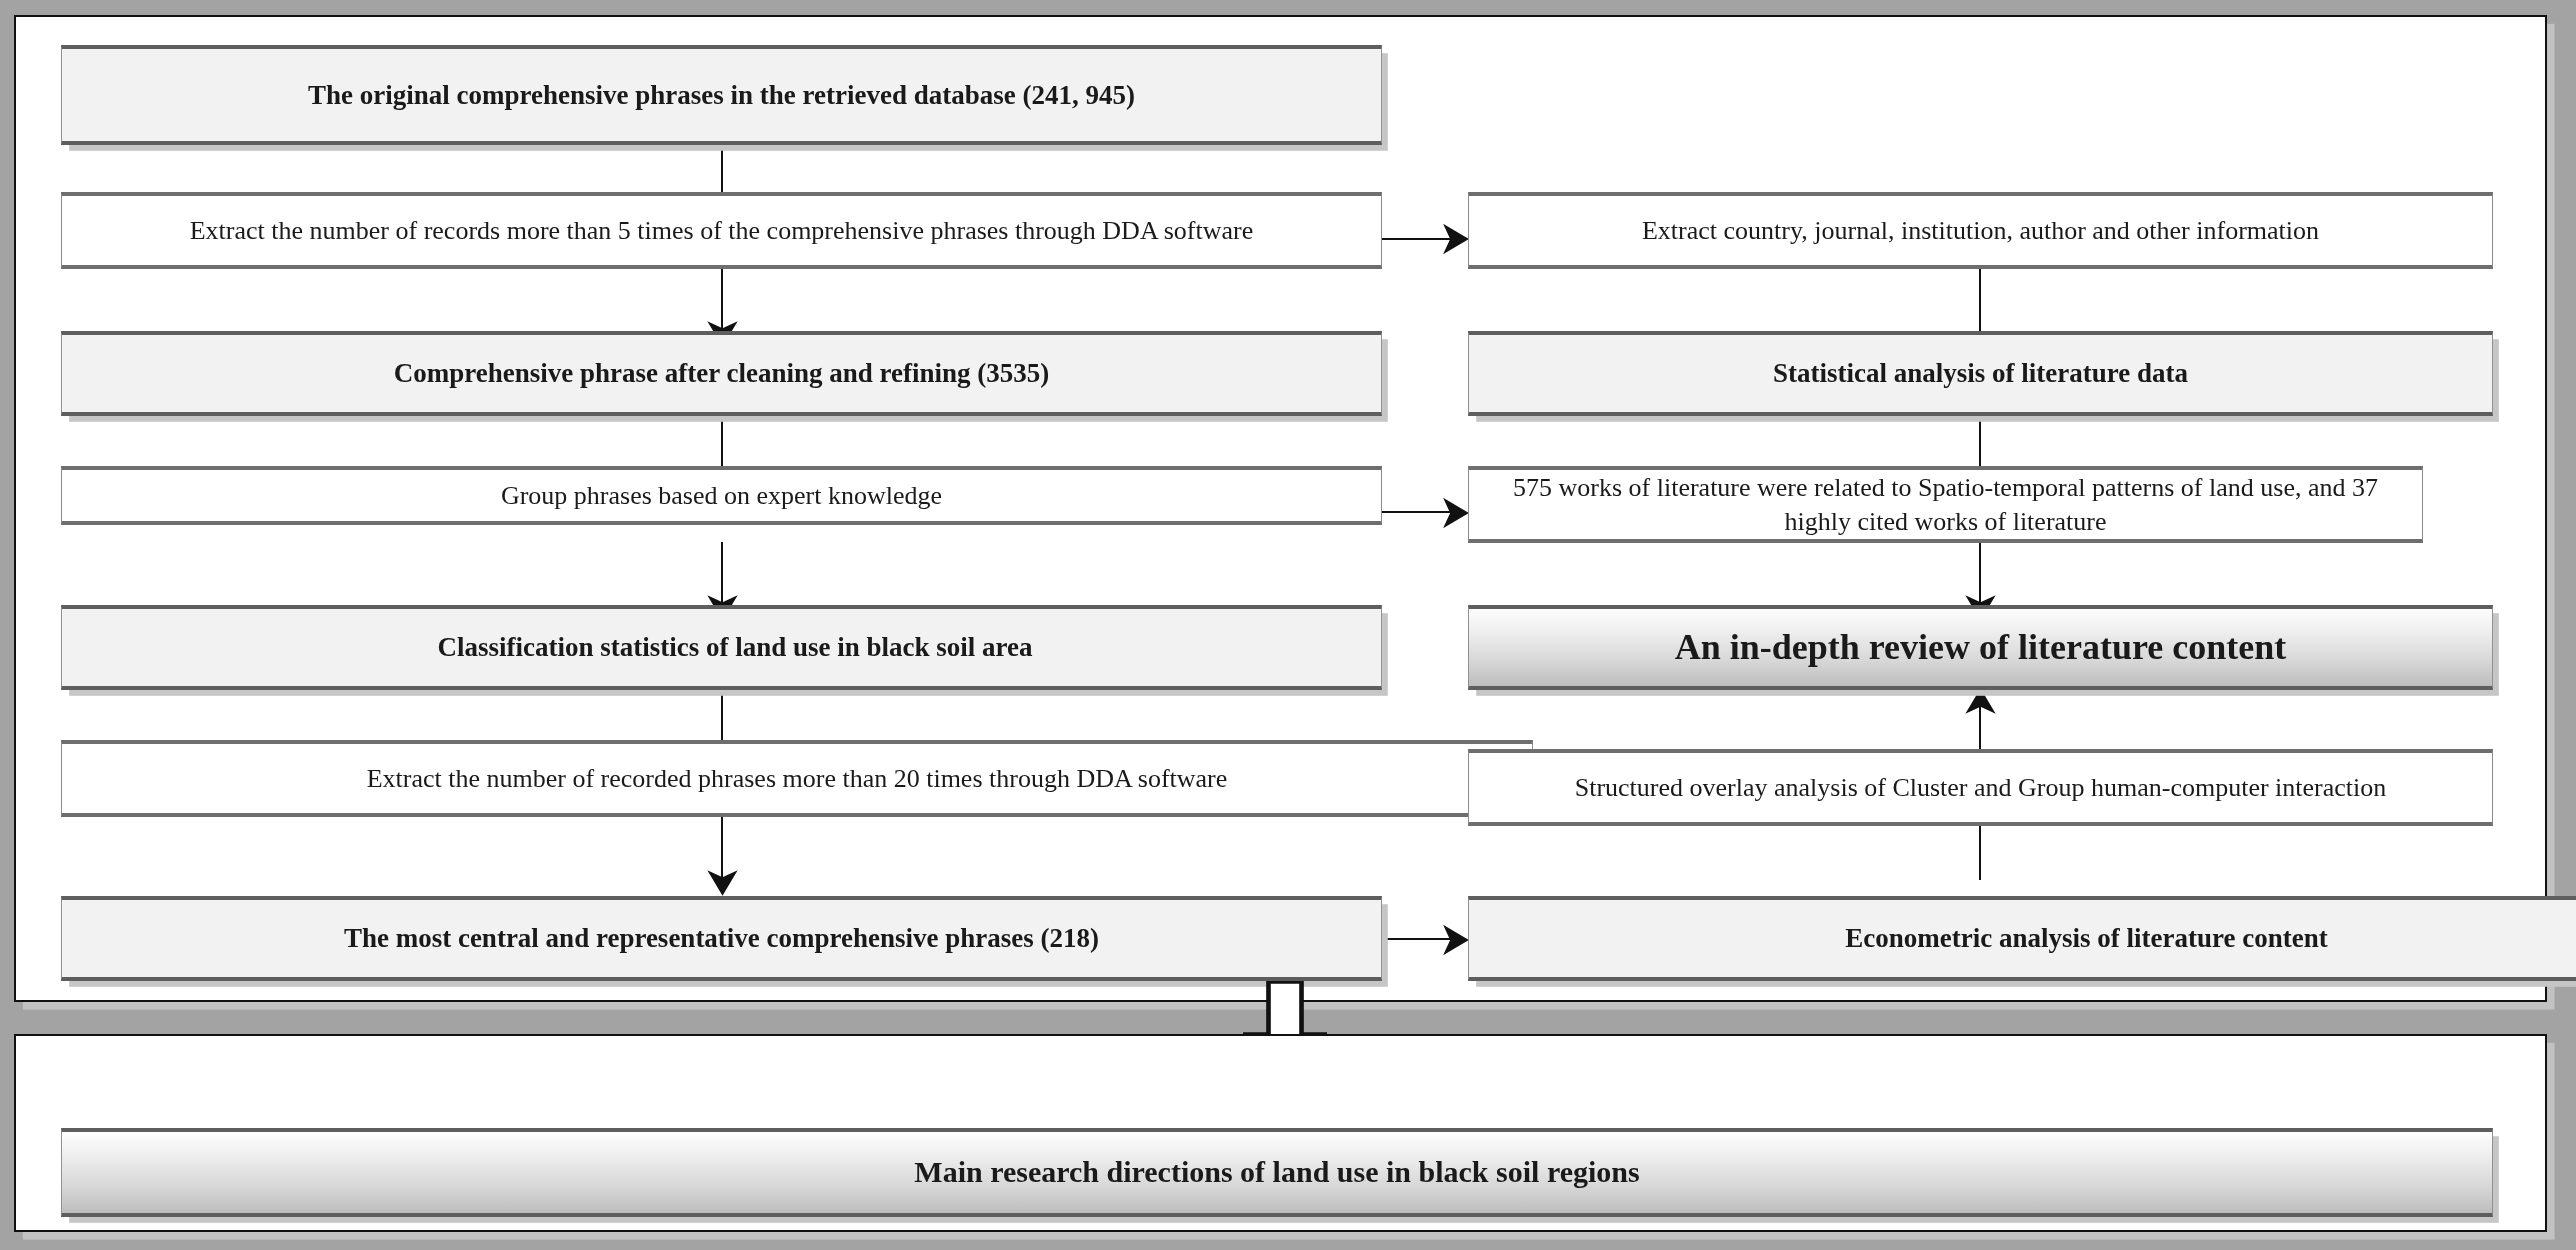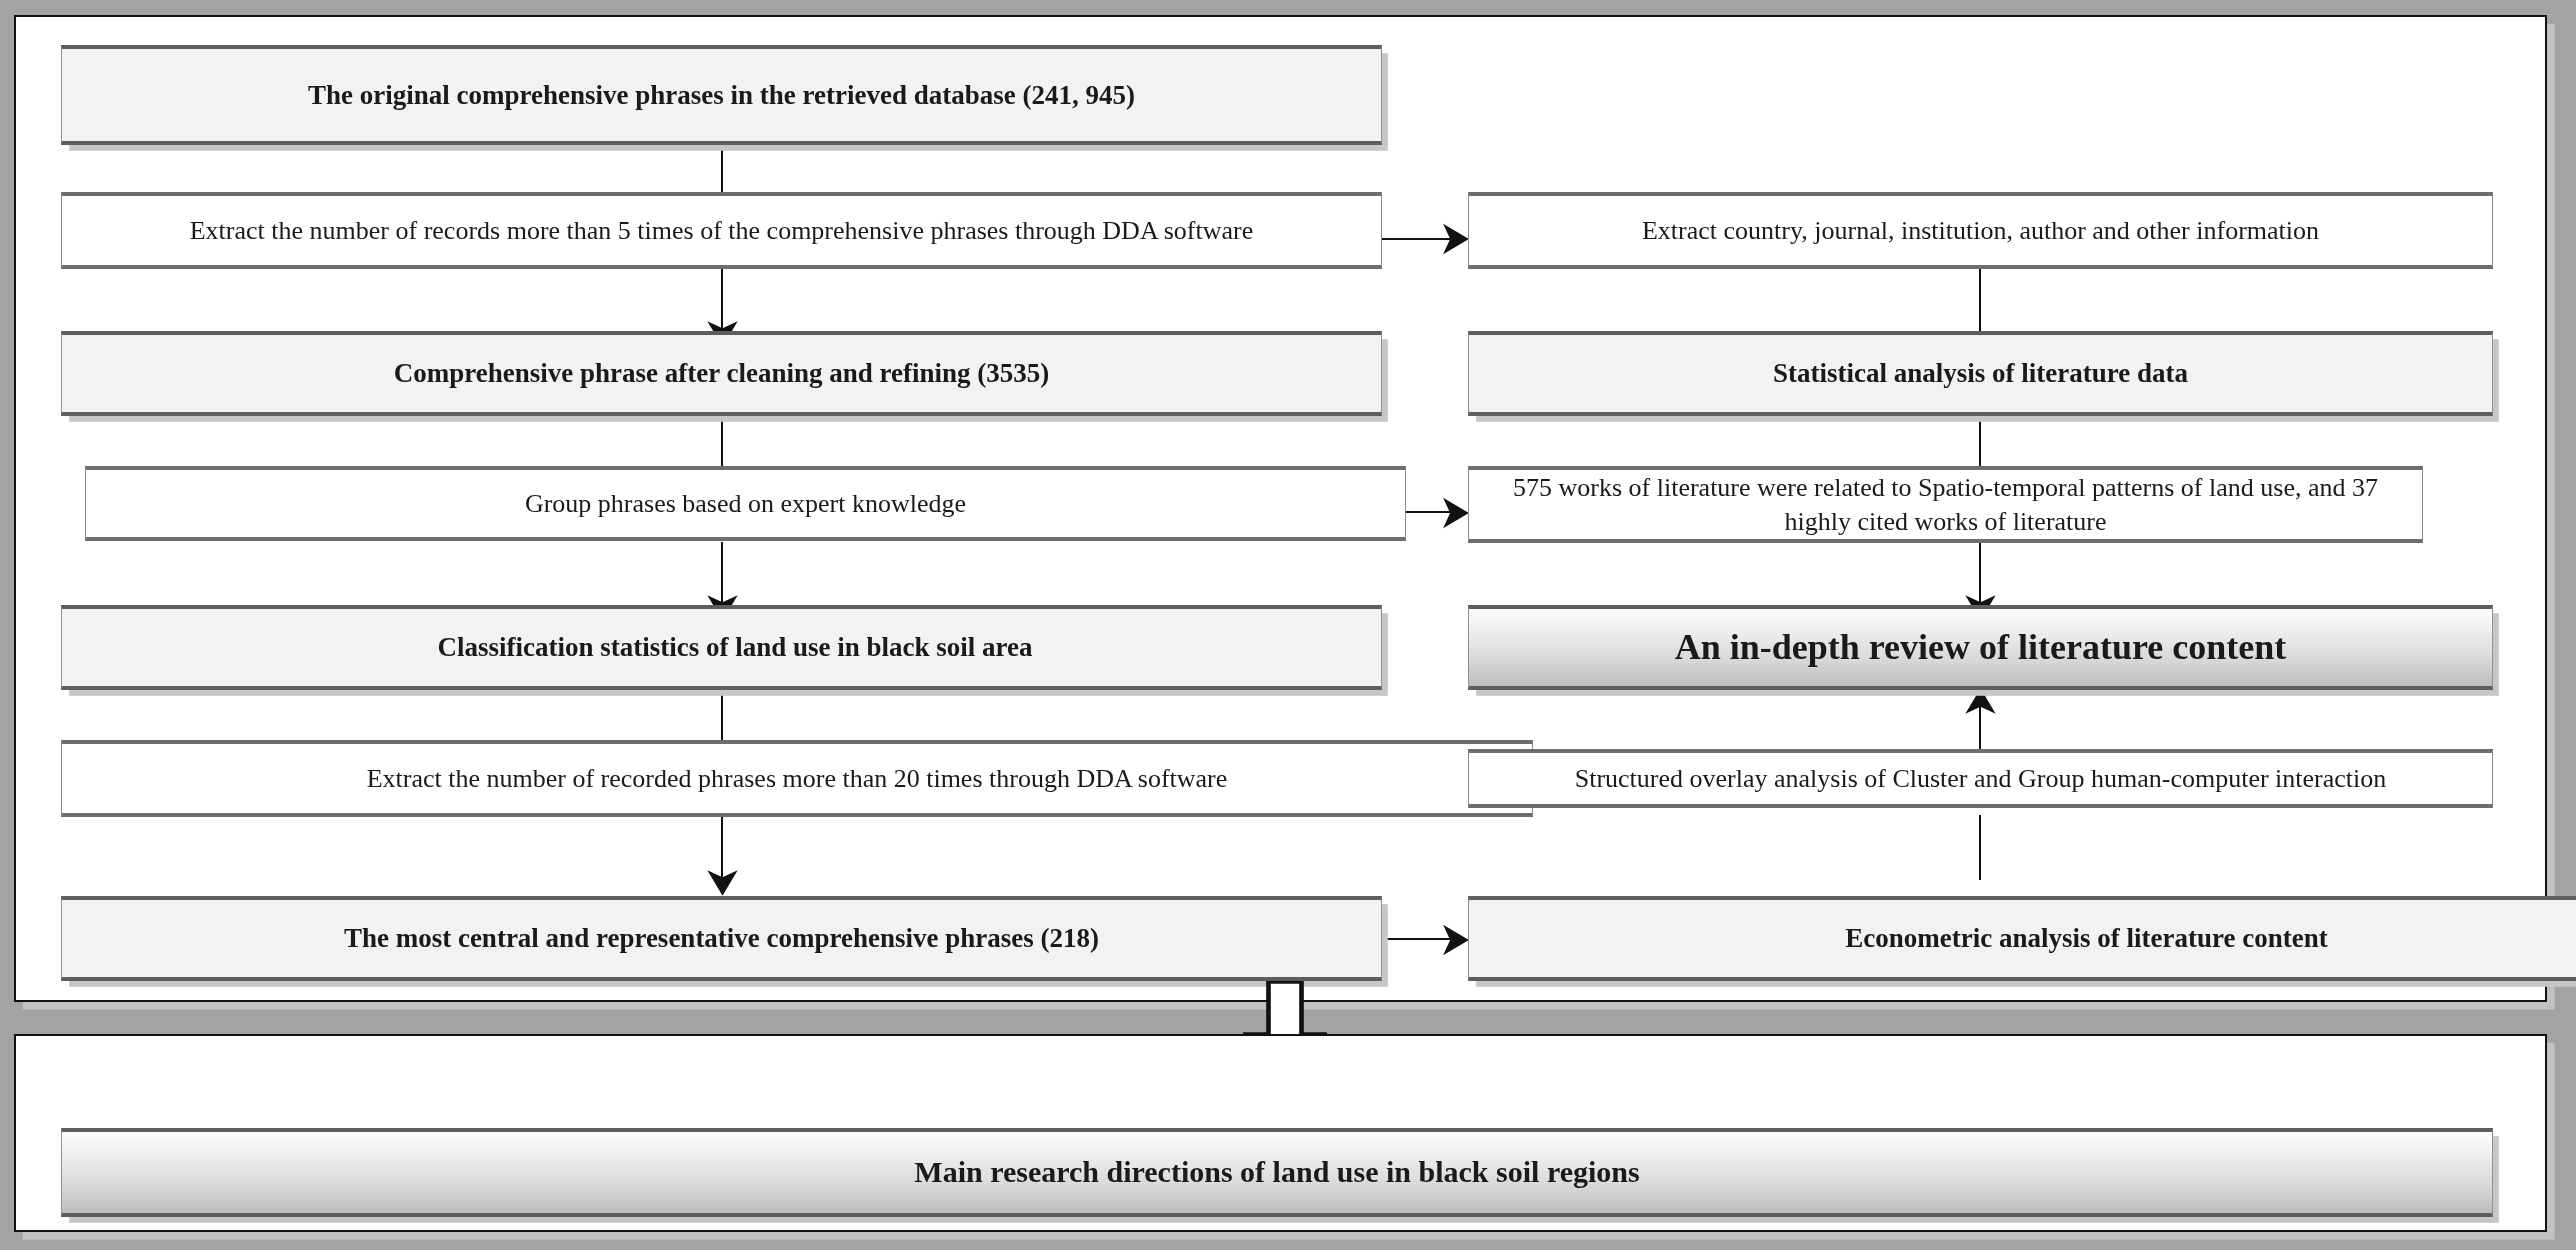--- a/index.html
+++ b/index.html
@@ -177,21 +177,21 @@
   </div>
 
   <div class="node plain" style="left:61px; top:192px; width:1321px; height:77px;">
     <span class="label">Extract the number of records more than 5 times of the comprehensive phrases through DDA software</span>
   </div>
 
   <div class="node shaded" style="left:61px; top:331px; width:1321px; height:85px;">
     <span class="label">Comprehensive phrase after cleaning and refining (3535)</span>
   </div>
 
-  <div class="node plain" style="left:61px; top:466px; width:1321px; height:75px;margin-left:24px;">
+  <div class="node plain" style="left:61px; top:466px; width:1321px; height:59px;">
     <span class="label">Group phrases based on expert knowledge</span>
   </div>
 
   <div class="node shaded" style="left:61px; top:605px; width:1321px; height:85px;padding-left:42px;">
     <span class="label">Classification statistics of land use in black soil area</span>
   </div>
 
   <div class="node plain" style="left:61px; top:740px; width:1472px; height:77px;">
     <span class="label">Extract the number of recorded phrases more than 20 times through DDA software</span>
   </div>
@@ -209,21 +209,21 @@
   </div>
 
   <div class="node plain" style="left:1468px; top:466px; width:955px; height:77px;">
     <span class="label">575 works of literature were related to Spatio-temporal patterns of land use, and 37 highly cited works of literature</span>
   </div>
 
   <div class="node gradient" style="left:1468px; top:605px; width:1025px; height:85px;">
     <span class="label">An in-depth review of literature content</span>
   </div>
 
-  <div class="node plain" style="left:1468px; top:749px; width:1025px; height:59px;">
+  <div class="node plain" style="left:1468px; top:749px; width:1025px; height:77px;">
     <span class="label">Structured overlay analysis of Cluster and Group human-computer interaction</span>
   </div>
 
   <div class="node shaded" style="left:1468px; top:896px; width:1237px; height:85px;">
     <span class="label">Econometric analysis of literature content</span>
   </div>
 
   <div id="block-arrow">
     <svg width="84" height="112" viewBox="0 0 145 192">
       <polygon points="44,0 101,0 101,92 141,92 72,190 4,92 44,92" fill="#ffffff" stroke="#111111" stroke-width="8" stroke-linejoin="miter"></polygon>

